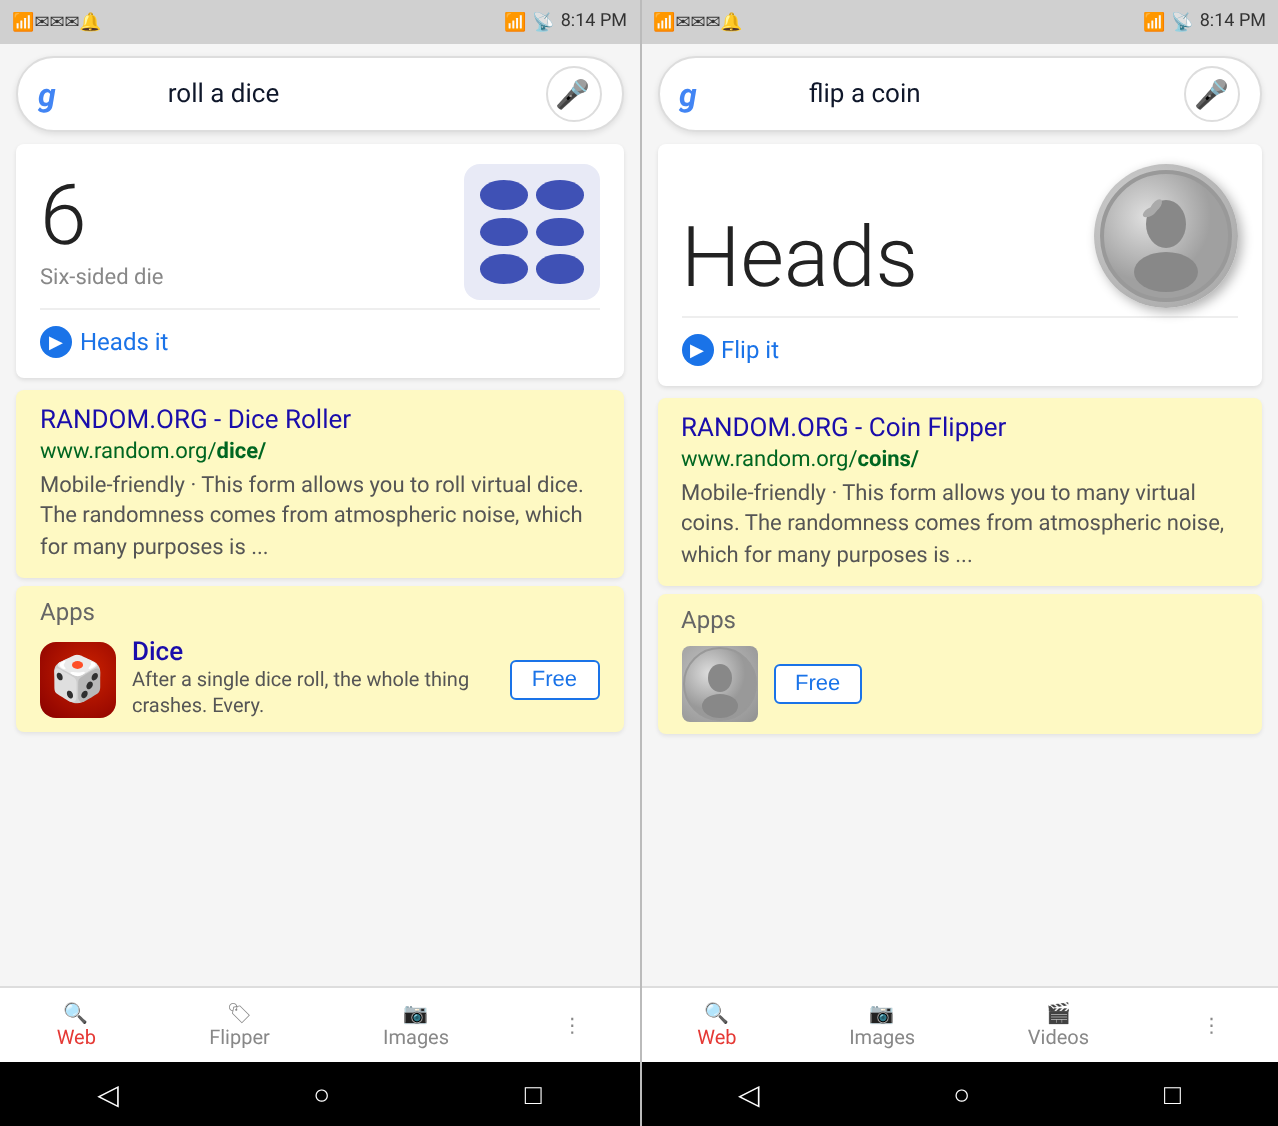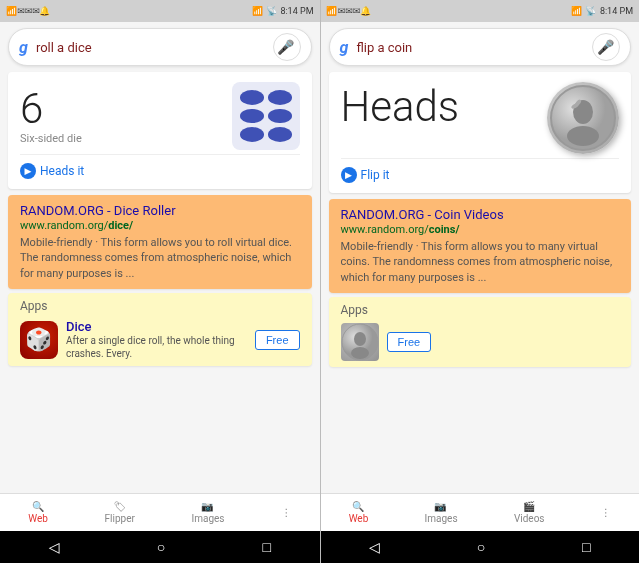--- a/index.html
+++ b/index.html
@@ -51,21 +51,22 @@
     .google-g {
       color: #4285f4;
       font-size: 16px;
       font-weight: bold;
       margin-right: 8px;
       font-style: italic;
     }
     .search-text {
       flex: 1;
       font-size: 13px;
-      color: #7f1d1d;
+      color: #0f172a;
+      margin-left: 48px;
     }
     .mic-btn {
       width: 28px;
       height: 28px;
       border-radius: 50%;
       border: 1px solid #ddd;
       display: flex;
       align-items: center;
       justify-content: center;
       background: #fff;
@@ -132,21 +133,21 @@
       border-radius: 50%;
       display: flex;
       align-items: center;
       justify-content: center;
       color: #fff;
       font-size: 9px;
     }
 
     
     .web-result {
-      background: #fdba74;
+      background: #fef9c3;
       margin: 0 8px 4px;
       padding: 8px 12px;
       border-radius: 4px;
       box-shadow: 0 1px 2px rgba(0,0,0,0.08);
     }
     .result-title {
       font-size: 13px;
       color: #1a0dab;
       margin-bottom: 1px;
     }
@@ -244,21 +245,21 @@
       background: #000;
       display: flex;
       align-items: center;
       justify-content: space-around;
     }
     .sys-nav-btn { color: #fff; font-size: 14px; }
 
     
     .coin-result {
       display: flex;
-      align-items: flex-start;
+      align-items: flex-end;
       justify-content: space-between;
     }
     .coin-text {
       font-size: 42px;
       font-weight: 300;
       color: #222;
     }
     .coin-image {
       width: 72px;
       height: 72px;
@@ -430,21 +431,21 @@
       </div>
     </div>
     <div class="divider"></div>
     <div class="roll-btn">
       <div class="roll-icon">▶</div>
       <span>Flip it</span>
     </div>
   </div>
 
   <div class="web-result">
-    <div class="result-title">RANDOM.ORG - Coin Videos</div>
+    <div class="result-title">RANDOM.ORG - Coin Flipper</div>
     <div class="result-url">
       <span>www.random.org/</span><span style="color:#006621;font-weight:bold">coins/</span>
     </div>
     <div class="result-snippet">
       Mobile-friendly · This form allows you to <span class="bold">many</span> virtual <span class="bold">coins</span>. The randomness comes from atmospheric noise, which for many purposes is ...
     </div>
   </div>
 
   <div class="apps-section">
     <div class="apps-label">Apps</div>

